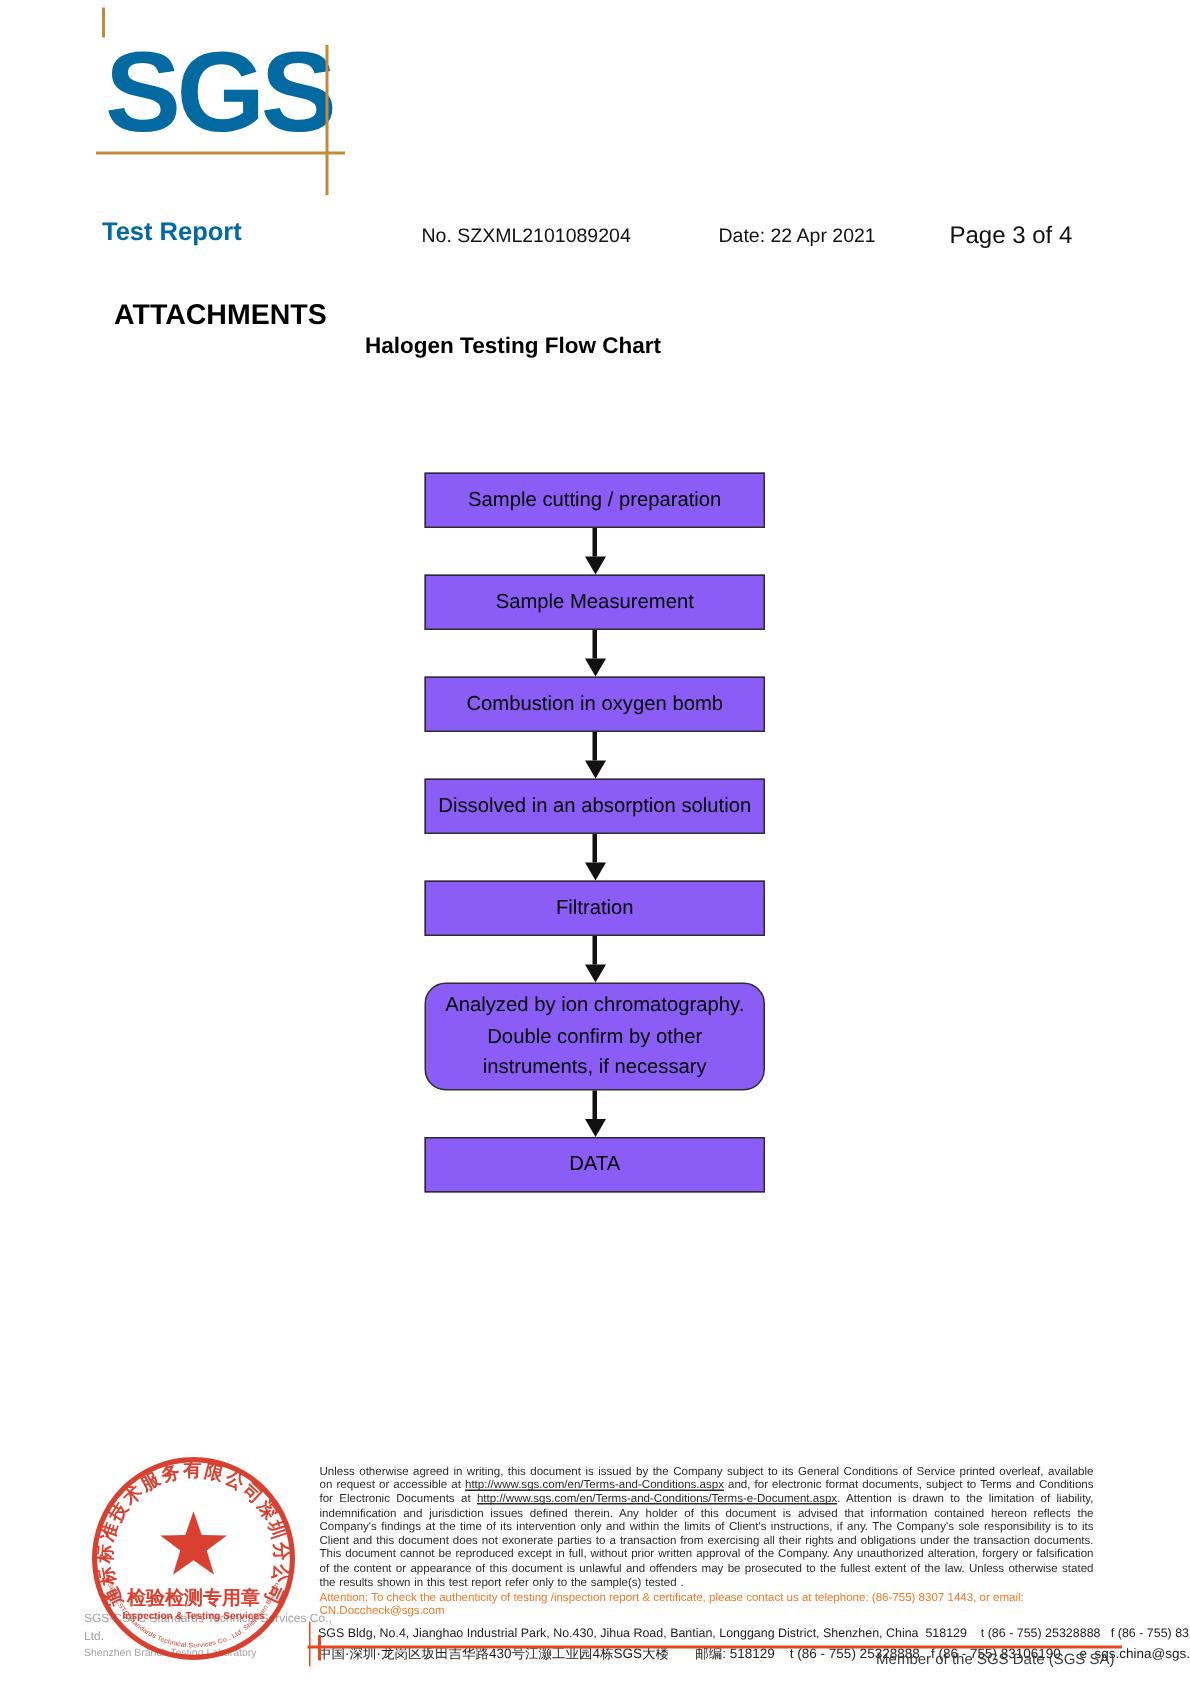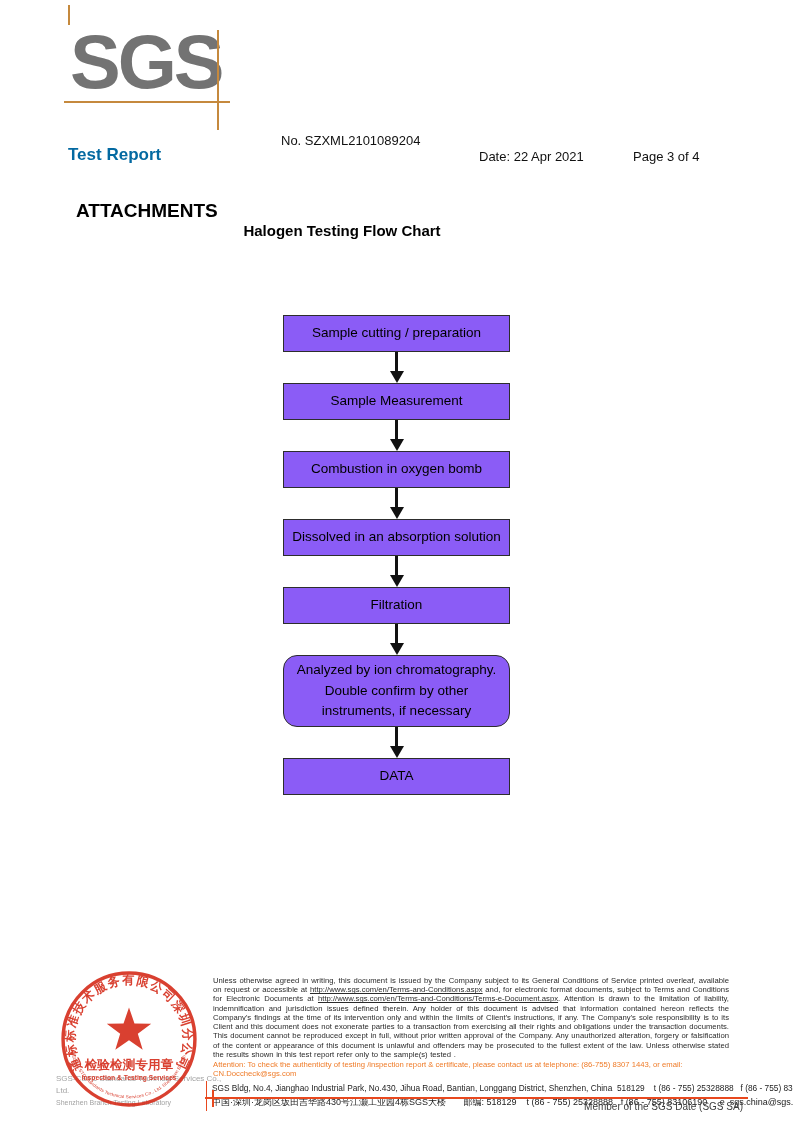--- a/index.html
+++ b/index.html
@@ -2,29 +2,29 @@
 <html><head>
 <meta charset="utf-8">
 <style>
   * { margin:0; padding:0; box-sizing:border-box; }
   body { background:#ffffff; font-family:"Liberation Sans", sans-serif; }
   .page { position:relative; width:793px; height:1121px; background:#ffffff; overflow:hidden; margin:0 auto; }
 
   
   .corner-tick { position:absolute; left:68px; top:5px; width:2px; height:20px; background:#c5893d; }
   .logo-text { position:absolute; left:70px; top:24px; font-size:76px; font-weight:bold;
-               color:#737373; letter-spacing:-3px; line-height:1; }
+               color:#0369a1; letter-spacing:-3px; line-height:1; }
   .logo-vline { position:absolute; left:217px; top:30px; width:2px; height:100px; background:#c5893d; }
   .logo-hline { position:absolute; left:64px; top:101px; width:166px; height:2px; background:#c5893d; }
 
   
   .hdr-title { position:absolute; left:68px; top:145px; font-size:17px; font-weight:bold; color:#0369a1; }
-  .hdr-no    { position:absolute; left:281px; top:133px; font-size:13px; color:#111; }
+  .hdr-no    { position:absolute; left:281px; top:149px; font-size:13px; color:#111; }
   .hdr-date  { position:absolute; left:479px; top:149px; font-size:13px; color:#111; }
-  .hdr-page  { position:absolute; left:633px; top:149px; font-size:13px; color:#111; }
+  .hdr-page  { position:absolute; left:633px; top:149px; font-size:16px; color:#111; }
 
   .attachments { position:absolute; left:76px; top:200px; font-size:19px; font-weight:bold; color:#000; }
   .chart-title { position:absolute; left:0; top:222px; width:684px; text-align:center;
                  font-size:15px; font-weight:bold; color:#000; }
 
   
   .flowchart { position:absolute; left:283px; top:315px; width:227px;
                display:flex; flex-direction:column; align-items:center; }
   .fc-box { width:100%; min-height:37px; border:1.4px solid #2d2d2d; background:#8b5cf6;
             display:flex; align-items:center; justify-content:center; text-align:center;

